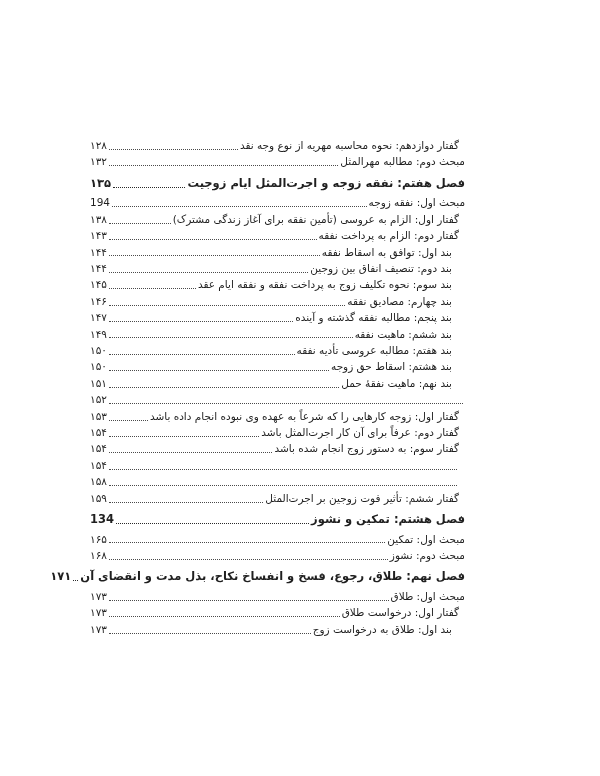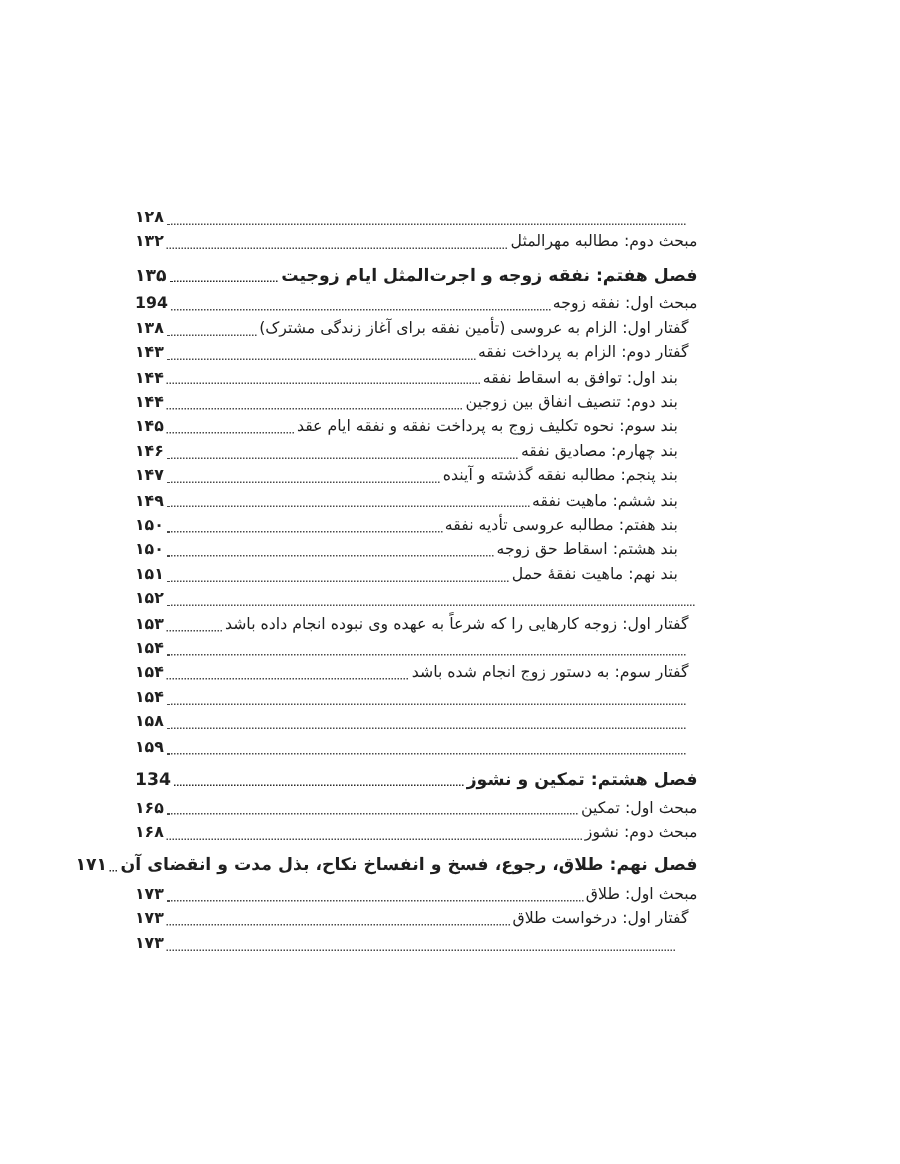--- a/index.html
+++ b/index.html
@@ -38,21 +38,20 @@
   .toc-row .dots {
     flex: 1 1 auto;
     min-width: 5px;
     border-bottom: 1px dotted #4a4a4a;
     margin: 0 2px 3.5px 2px;
     align-self: flex-end;
   }
   .toc-row .pagenum {
     flex: 0 0 auto;
     white-space: nowrap;
-    font-weight: bold;
   }
   
   .level-section  { padding-right: 0; }
   .level-part     { padding-right: 6px; }
   .level-clause   { padding-right: 13px; }
   .level-chapter {
     font-weight: bold;
     font-size: 11.5px;
     line-height: 16.5px;
     margin-top: 5px;
@@ -62,20 +61,21 @@
   .level-chapter .dots {
     border-bottom-color: #2a2a2a;
   }
 </style>
 </head>
 <body>
 
 <div class="page">
   <div class="toc" id="toc-list">
       <div class="toc-row level-part">
+        <span class="title">گفتار دوازدهم: نحوه محاسبه مهریه از نوع وجه نقد</span>
         <span class="dots"></span>
         <span class="pagenum">۱۲۸</span>
       </div>
       <div class="toc-row level-section">
         <span class="title">مبحث دوم: مطالبه مهرالمثل</span>
         <span class="dots"></span>
         <span class="pagenum">۱۳۲</span>
       </div>
       <div class="toc-row level-chapter">
         <span class="title">فصل هفتم: نفقه زوجه و اجرت‌المثل ایام زوجیت</span>
@@ -145,37 +145,39 @@
       <div class="toc-row level-section">
         <span class="dots"></span>
         <span class="pagenum">۱۵۲</span>
       </div>
       <div class="toc-row level-part">
         <span class="title">گفتار اول: زوجه کارهایی را که شرعاً به عهده وی نبوده انجام داده باشد</span>
         <span class="dots"></span>
         <span class="pagenum">۱۵۳</span>
       </div>
       <div class="toc-row level-part">
+        <span class="title">گفتار دوم: عرفاً برای آن کار اجرت‌المثل باشد</span>
         <span class="dots"></span>
         <span class="pagenum">۱۵۴</span>
       </div>
       <div class="toc-row level-part">
         <span class="title">گفتار سوم: به دستور زوج انجام شده باشد</span>
         <span class="dots"></span>
         <span class="pagenum">۱۵۴</span>
       </div>
       <div class="toc-row level-part">
         <span class="dots"></span>
         <span class="pagenum">۱۵۴</span>
       </div>
       <div class="toc-row level-part">
         <span class="dots"></span>
         <span class="pagenum">۱۵۸</span>
       </div>
       <div class="toc-row level-part">
+        <span class="title">گفتار ششم: تأثیر فوت زوجین بر اجرت‌المثل</span>
         <span class="dots"></span>
         <span class="pagenum">۱۵۹</span>
       </div>
       <div class="toc-row level-chapter">
         <span class="title">فصل هشتم: تمکین و نشوز</span>
         <span class="dots"></span>
         <span class="pagenum">134</span>
       </div>
       <div class="toc-row level-section">
         <span class="title">مبحث اول: تمکین</span>
@@ -196,17 +198,18 @@
         <span class="title">مبحث اول: طلاق</span>
         <span class="dots"></span>
         <span class="pagenum">۱۷۳</span>
       </div>
       <div class="toc-row level-part">
         <span class="title">گفتار اول: درخواست طلاق</span>
         <span class="dots"></span>
         <span class="pagenum">۱۷۳</span>
       </div>
       <div class="toc-row level-clause">
+        <span class="title">بند اول: طلاق به درخواست زوج</span>
         <span class="dots"></span>
         <span class="pagenum">۱۷۳</span>
       </div>
     </div>
 </div>
 
 </body></html>

